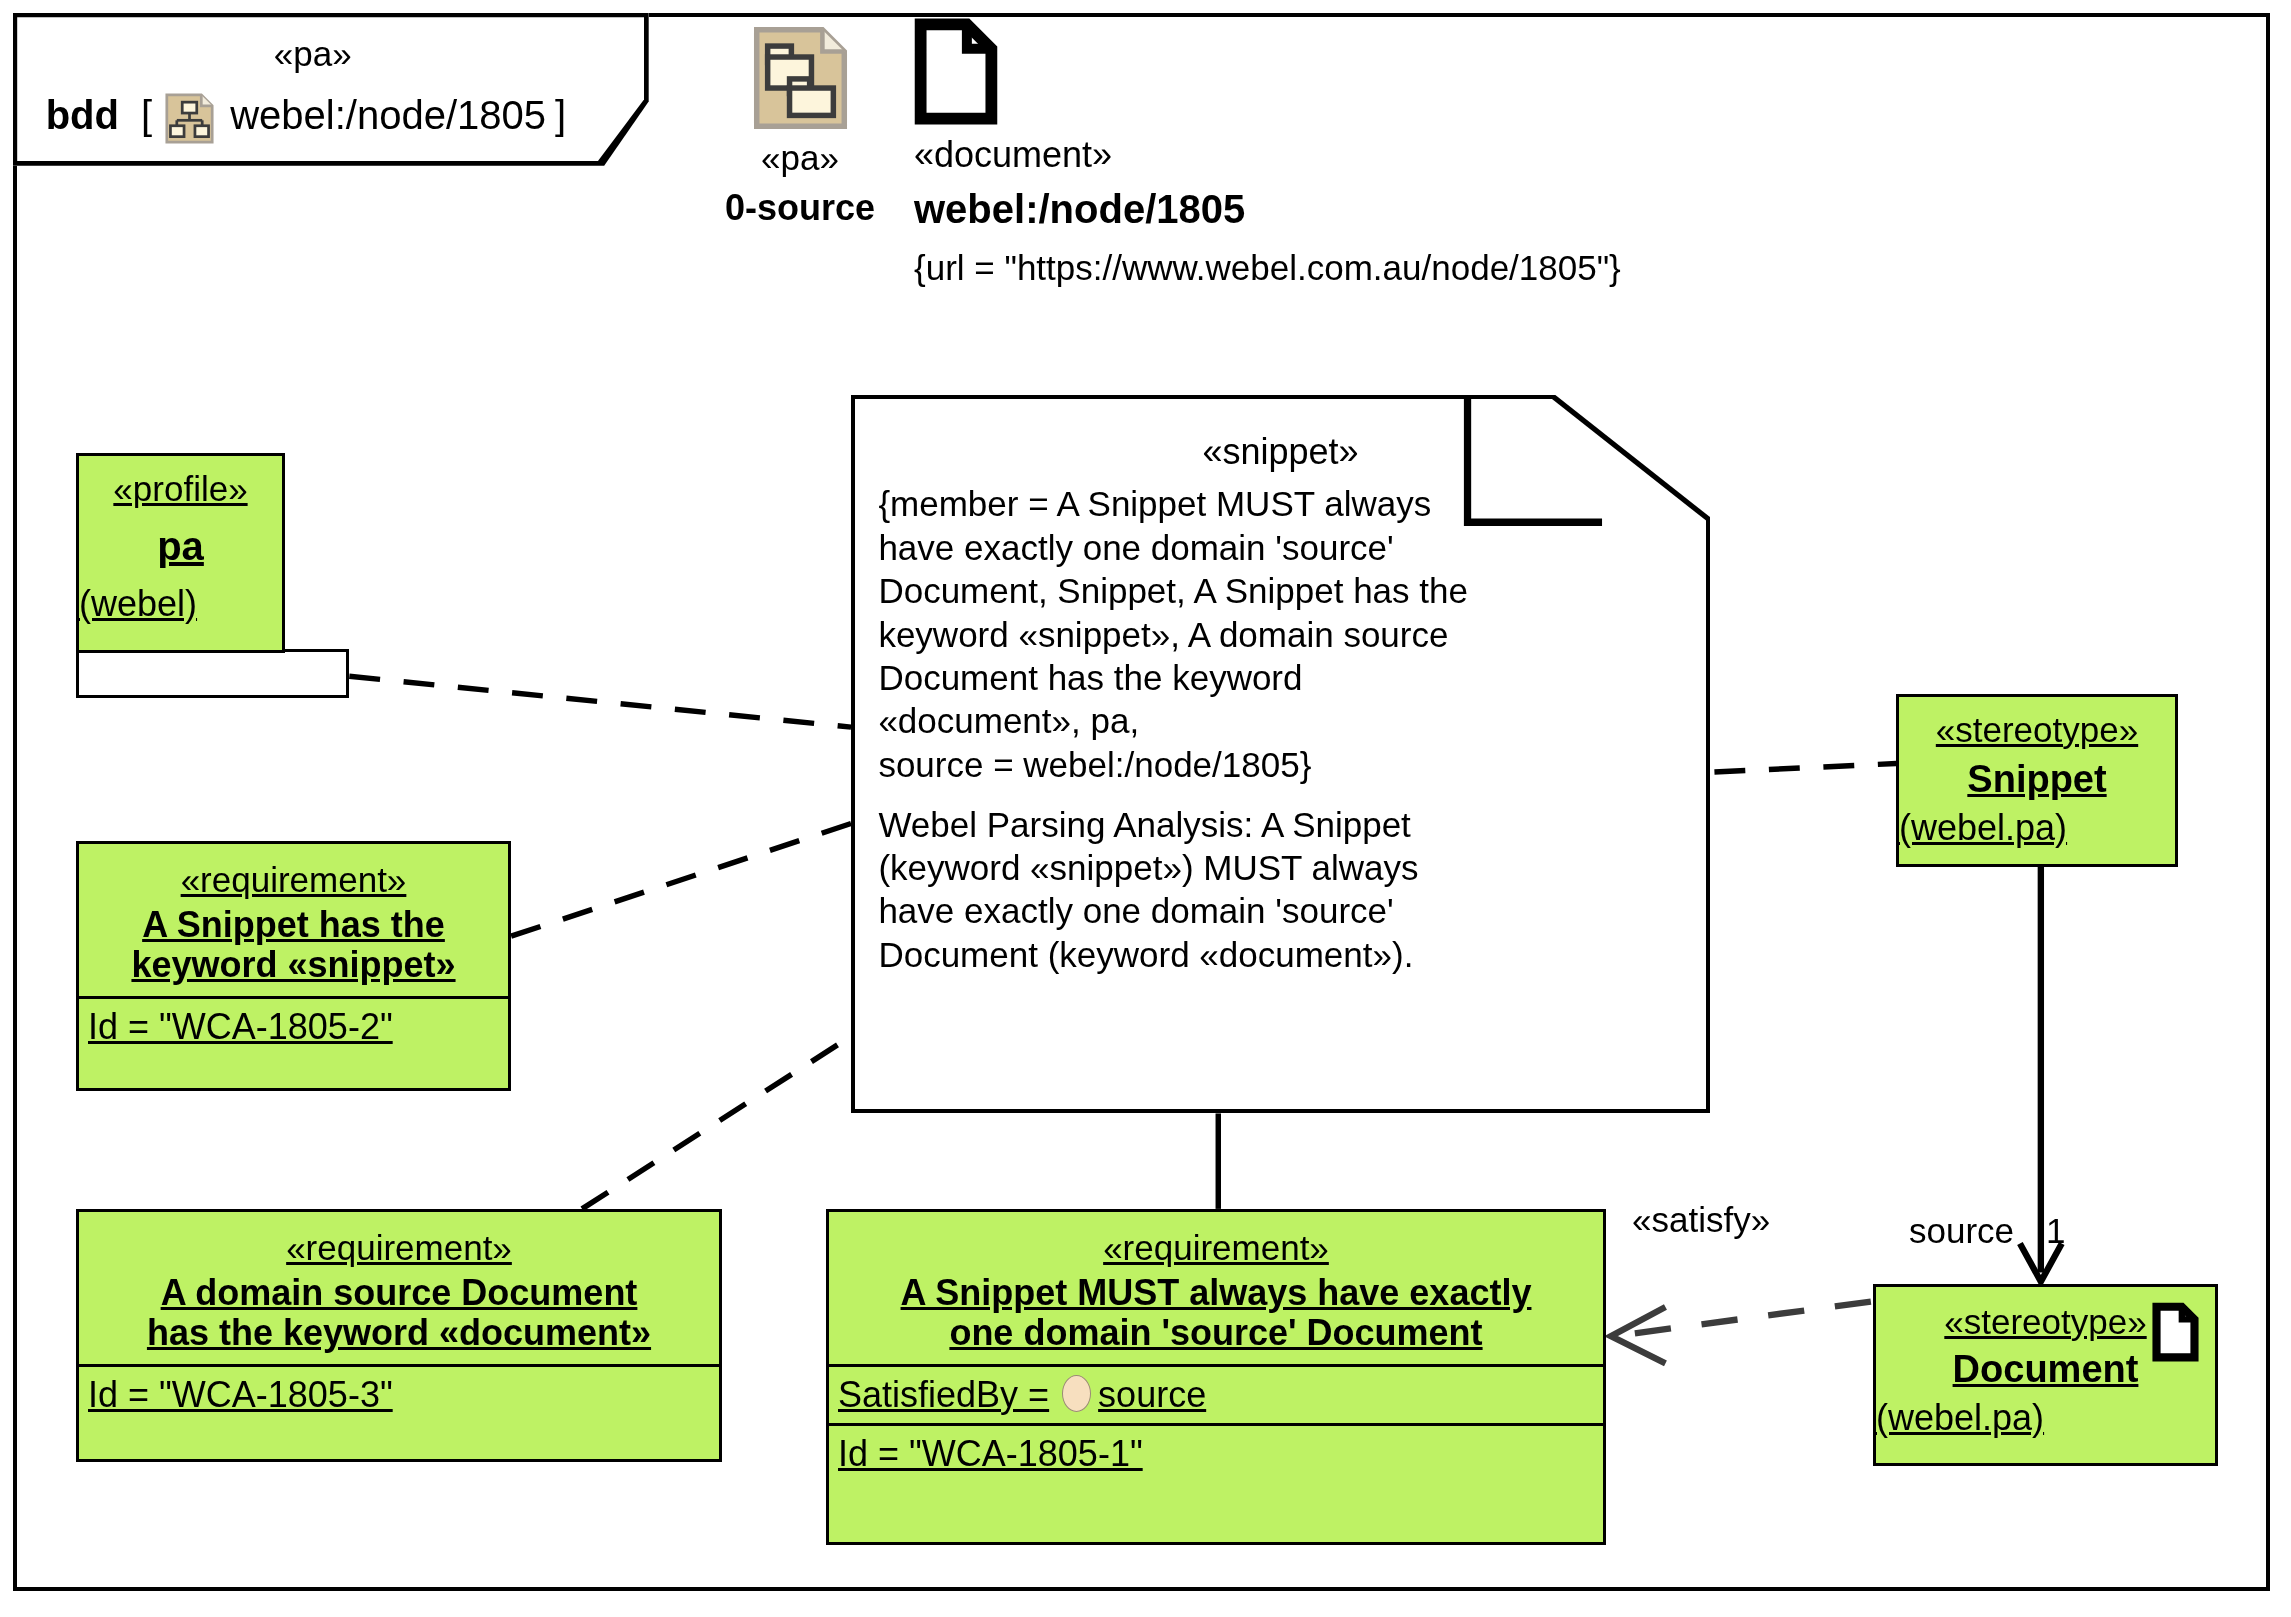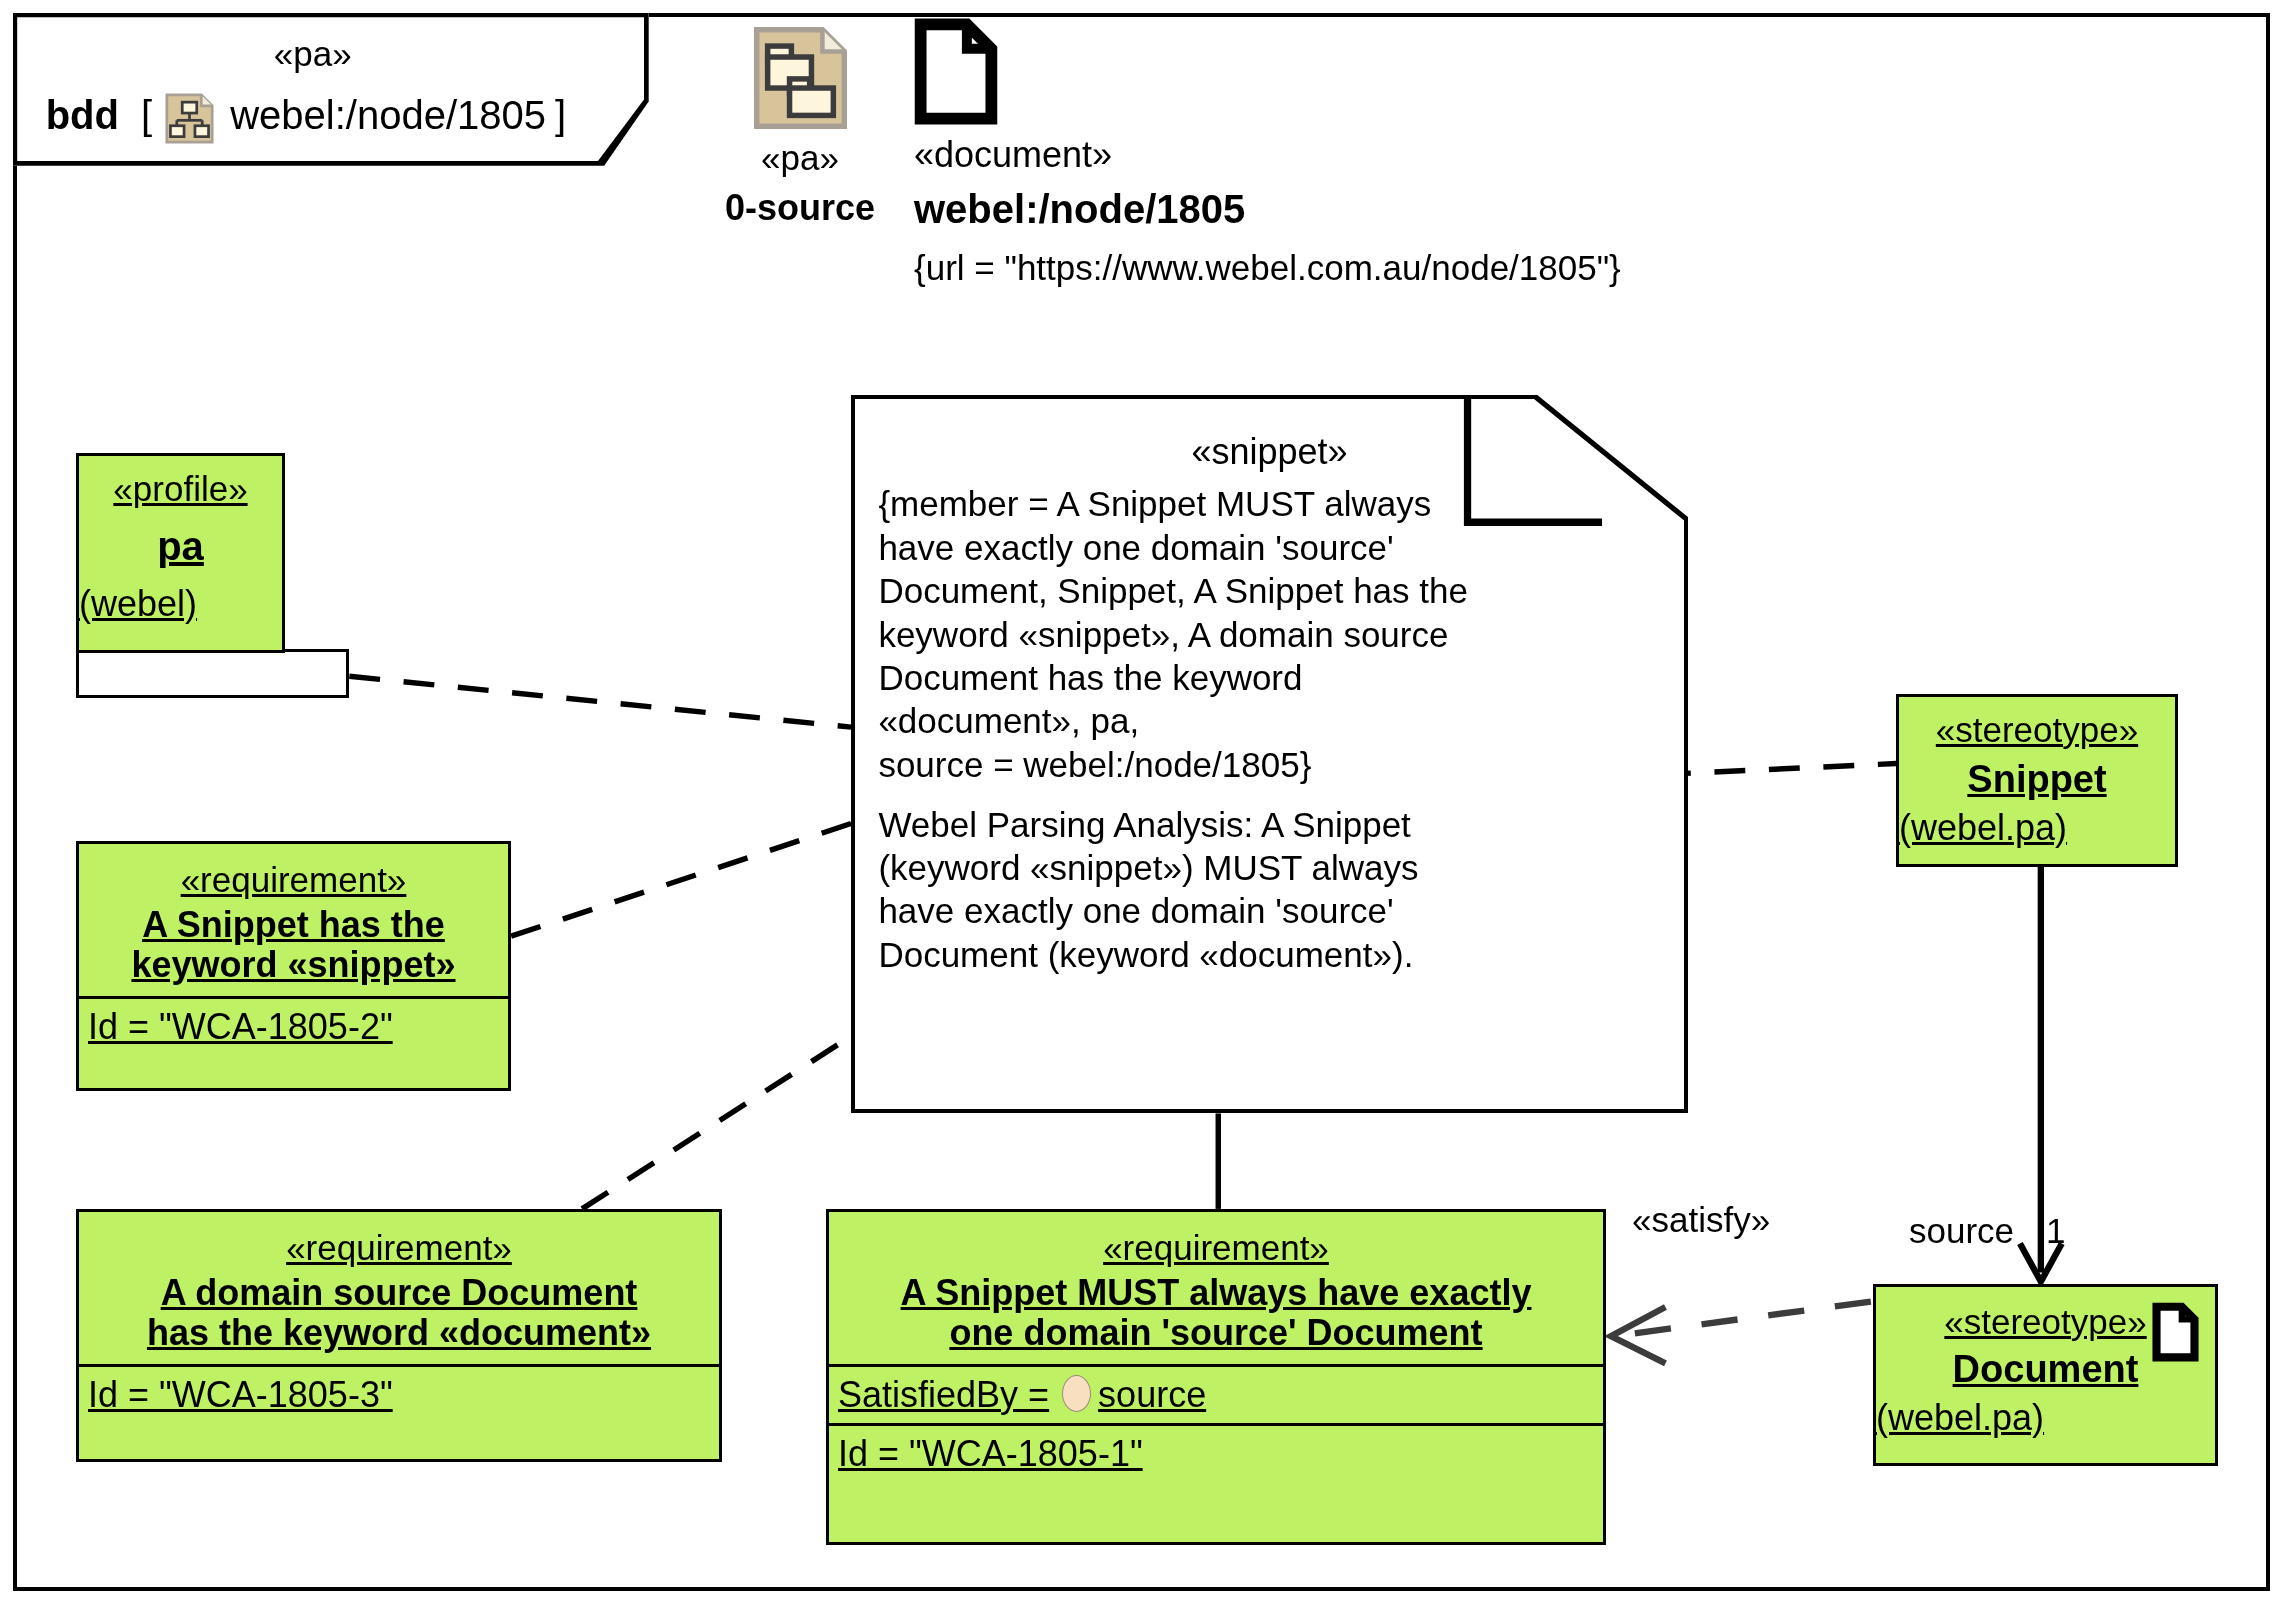--- a/index.html
+++ b/index.html
@@ -189,20 +189,21 @@
     top: 14.5px;
   }
 
   
   #note {
     position: absolute;
     left: 851px;
     top: 395px;
     width: 837px;
     height: 718px;
+    padding-left: 22px;
   }
   #note .note-shape {
     position: absolute;
     inset: 0;
     background: #000;
     clip-path: polygon(0 0, 82% 0, 100% 17%, 100% 100%, 0 100%);
   }
   #note .note-inner {
     position: absolute;
     left: 3.6px; top: 3.6px; right: 3.6px; bottom: 3.6px;

